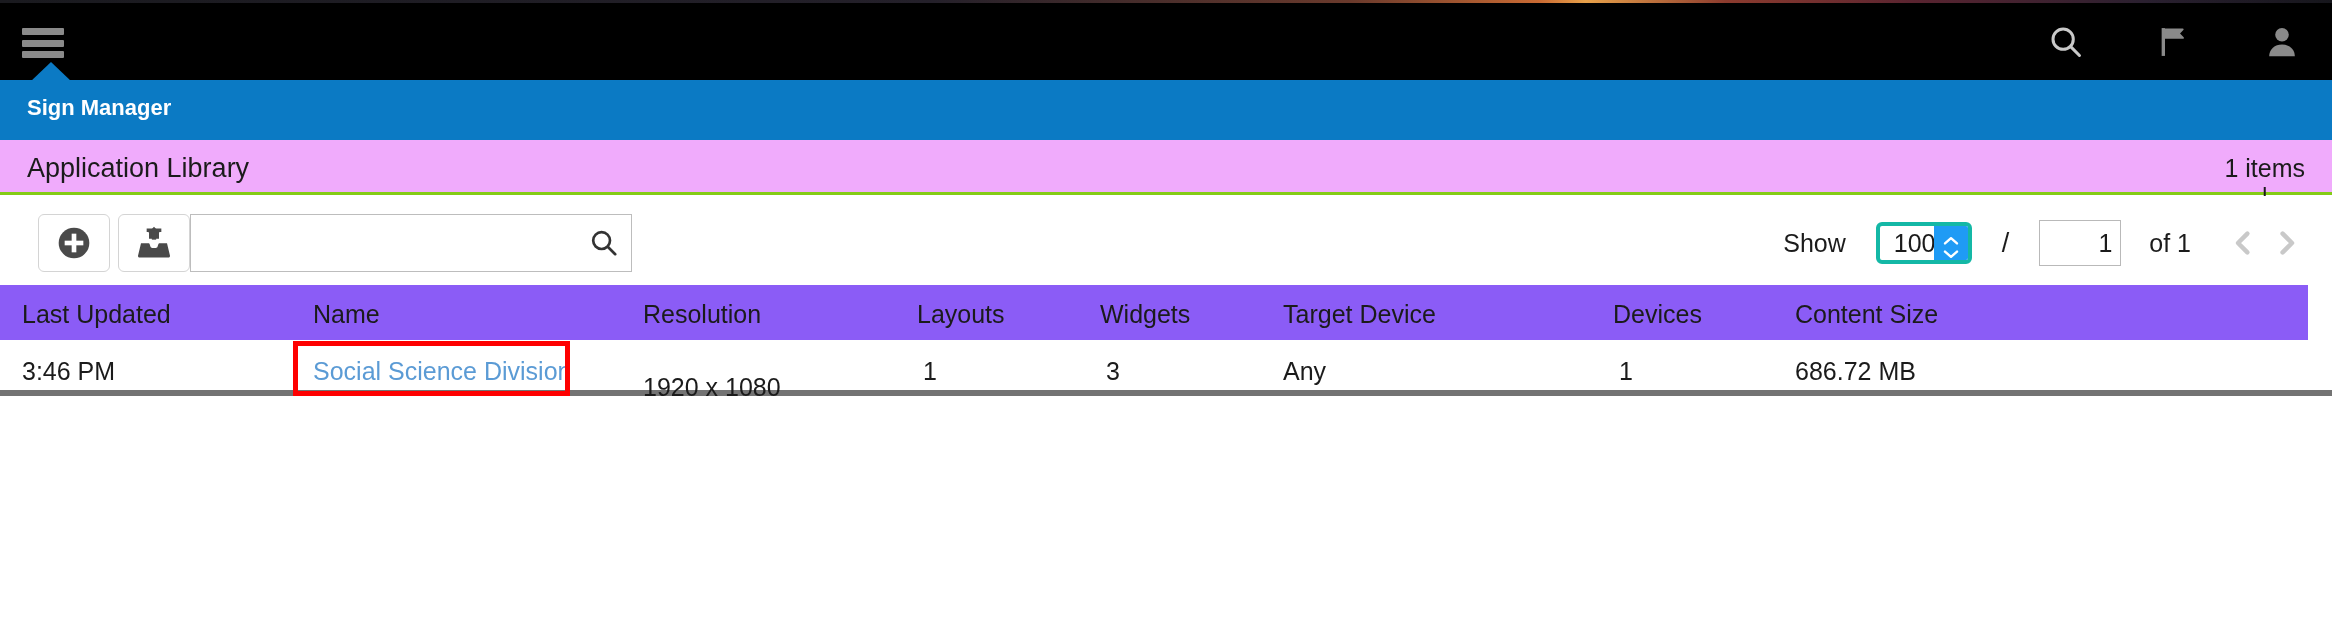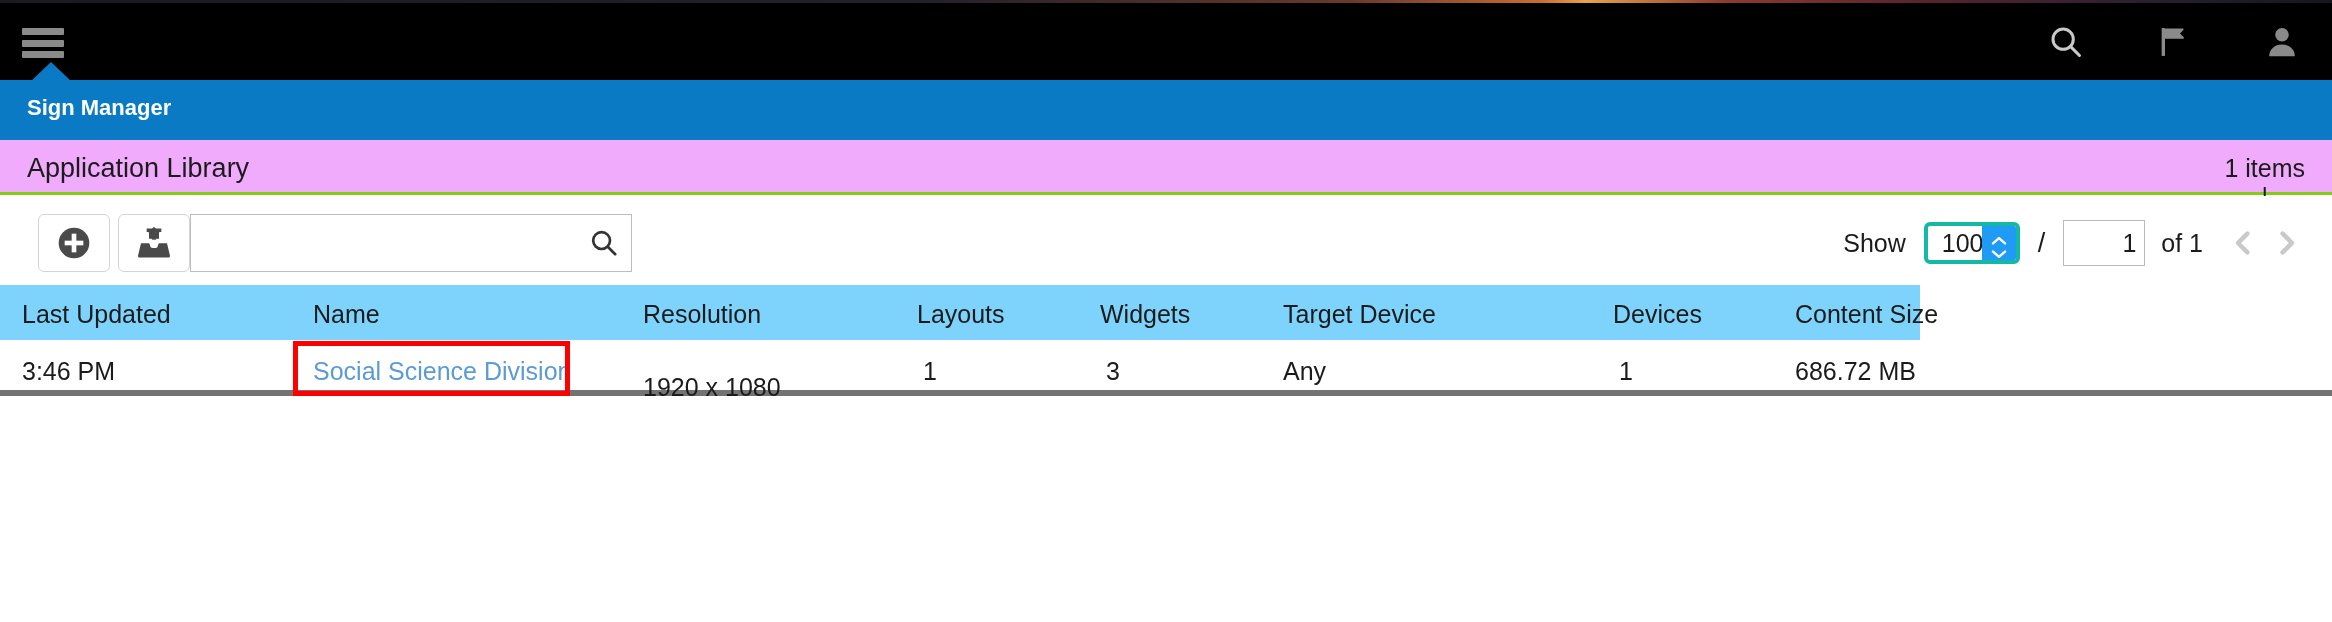--- a/index.html
+++ b/index.html
@@ -102,21 +102,21 @@
   }
   .search-icon-btn {
     position:absolute; right:10px; top:11px;
     width:34px; height:34px; cursor:pointer;
     display:flex; align-items:center; justify-content:center;
   }
 
   
   .pager {
     position:absolute; right:27px; top:214px;
-    height:58px; display:flex; align-items:center; gap:4px;margin-left:12px;
+    height:58px; display:flex; align-items:center; gap:16px;margin-left:12px;
   }
   .pager-label { font-size:25px; color:#1b1b1b; margin-right:14px; }
   .select-shell {
     position:relative; width:96px; height:42px;
     border:4px solid #14b8a6; border-radius:6px; background:#ffffff;
     display:flex; align-items:center; overflow:hidden; cursor:pointer;
   }
   .select-value {
     font-size:25px; color:#1b1b1b; padding-left:14px; width:60px;
   }
@@ -132,22 +132,22 @@
     font-size:25px; color:#1b1b1b; text-align:right;
     padding-right:8px; outline:none;
     font-family:"Liberation Sans", sans-serif;
   }
   .of-label { font-size:25px; color:#1b1b1b; margin-left:12px; }
   .nav-arrows { display:flex; align-items:center; gap:8px; margin-left:18px; }
   .nav-arrow { width:36px; height:36px; display:flex; align-items:center; justify-content:center; cursor:pointer; }
 
   
   .thead {
-    position:absolute; top:285px; left:0; width:1920px; height:55px;
-    background:#7dd3fc;
+    position:absolute; top:285px; left:0; width:2308px; height:55px;
+    background:#8b5cf6;
   }
   .trow {
     position:absolute; top:340px; left:0; width:2332px; height:56px;
     background:#ffffff; border-bottom:6px solid #737373;
   }
   .cell {
     position:absolute; font-size:25px; color:#1b1b1b;
     white-space:nowrap;
   }
   .thead .cell { top:15px; }

